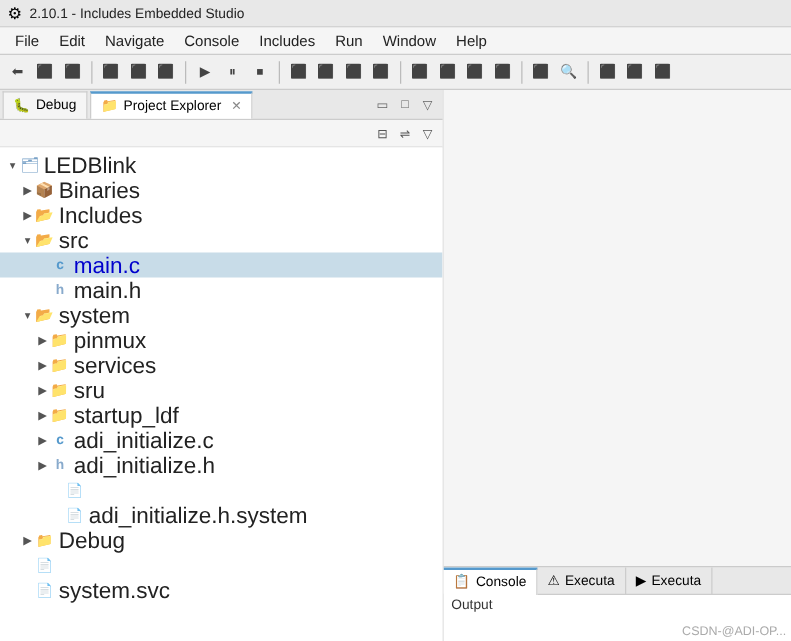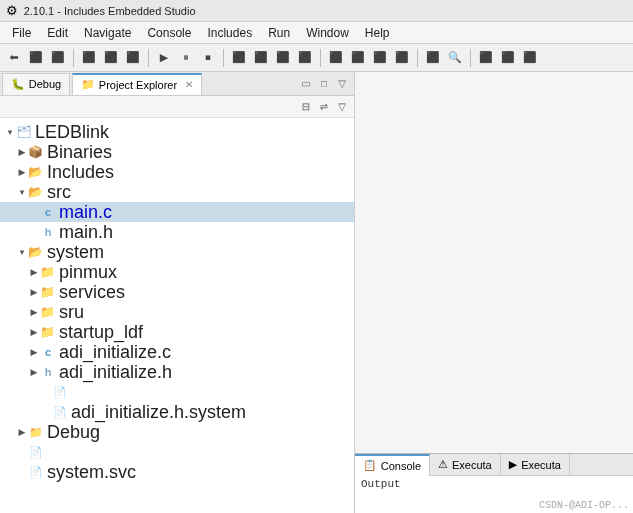--- a/index.html
+++ b/index.html
@@ -250,21 +250,20 @@
     .bottom-tab.active {
       background: #fff;
       border-top: 2px solid #5599cc;
     }
     .bottom-content {
       flex: 1;
       padding: 2px 6px;
       font-size: 11px;
       color: #333;
       position: relative;
-      font-family: Liberation Mono, monospace;
     }
     .bottom-watermark {
       position: absolute;
       right: 4px;
       bottom: 2px;
       font-size: 10px;
       color: #aaa;
     }
 
     

